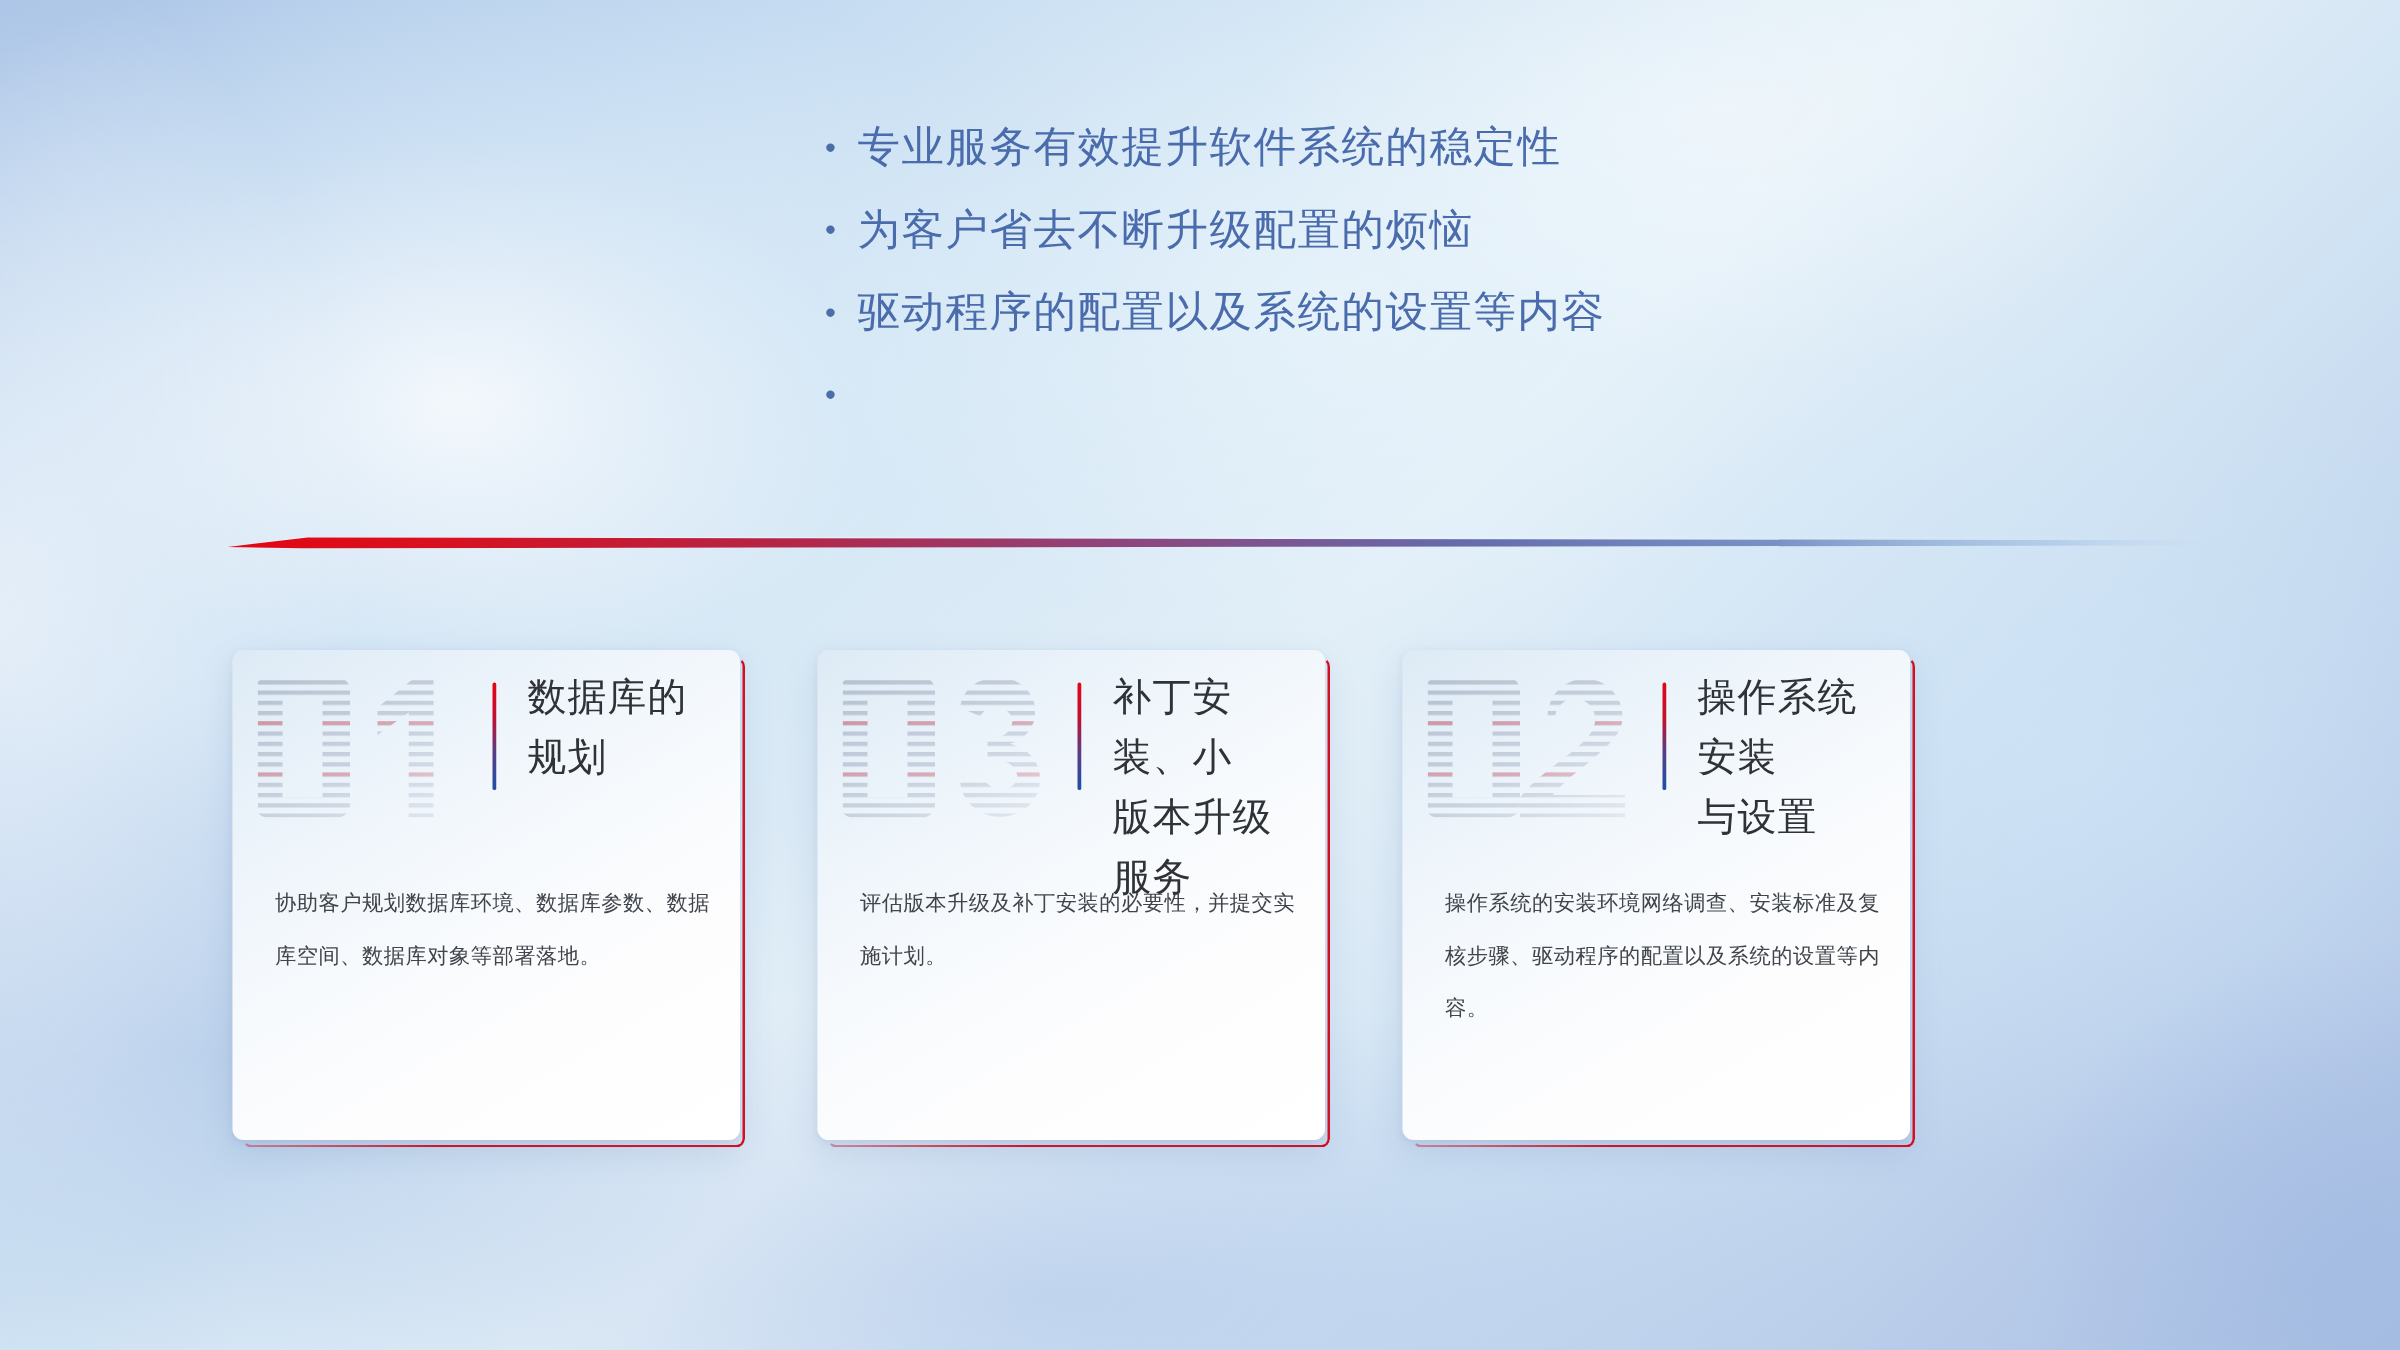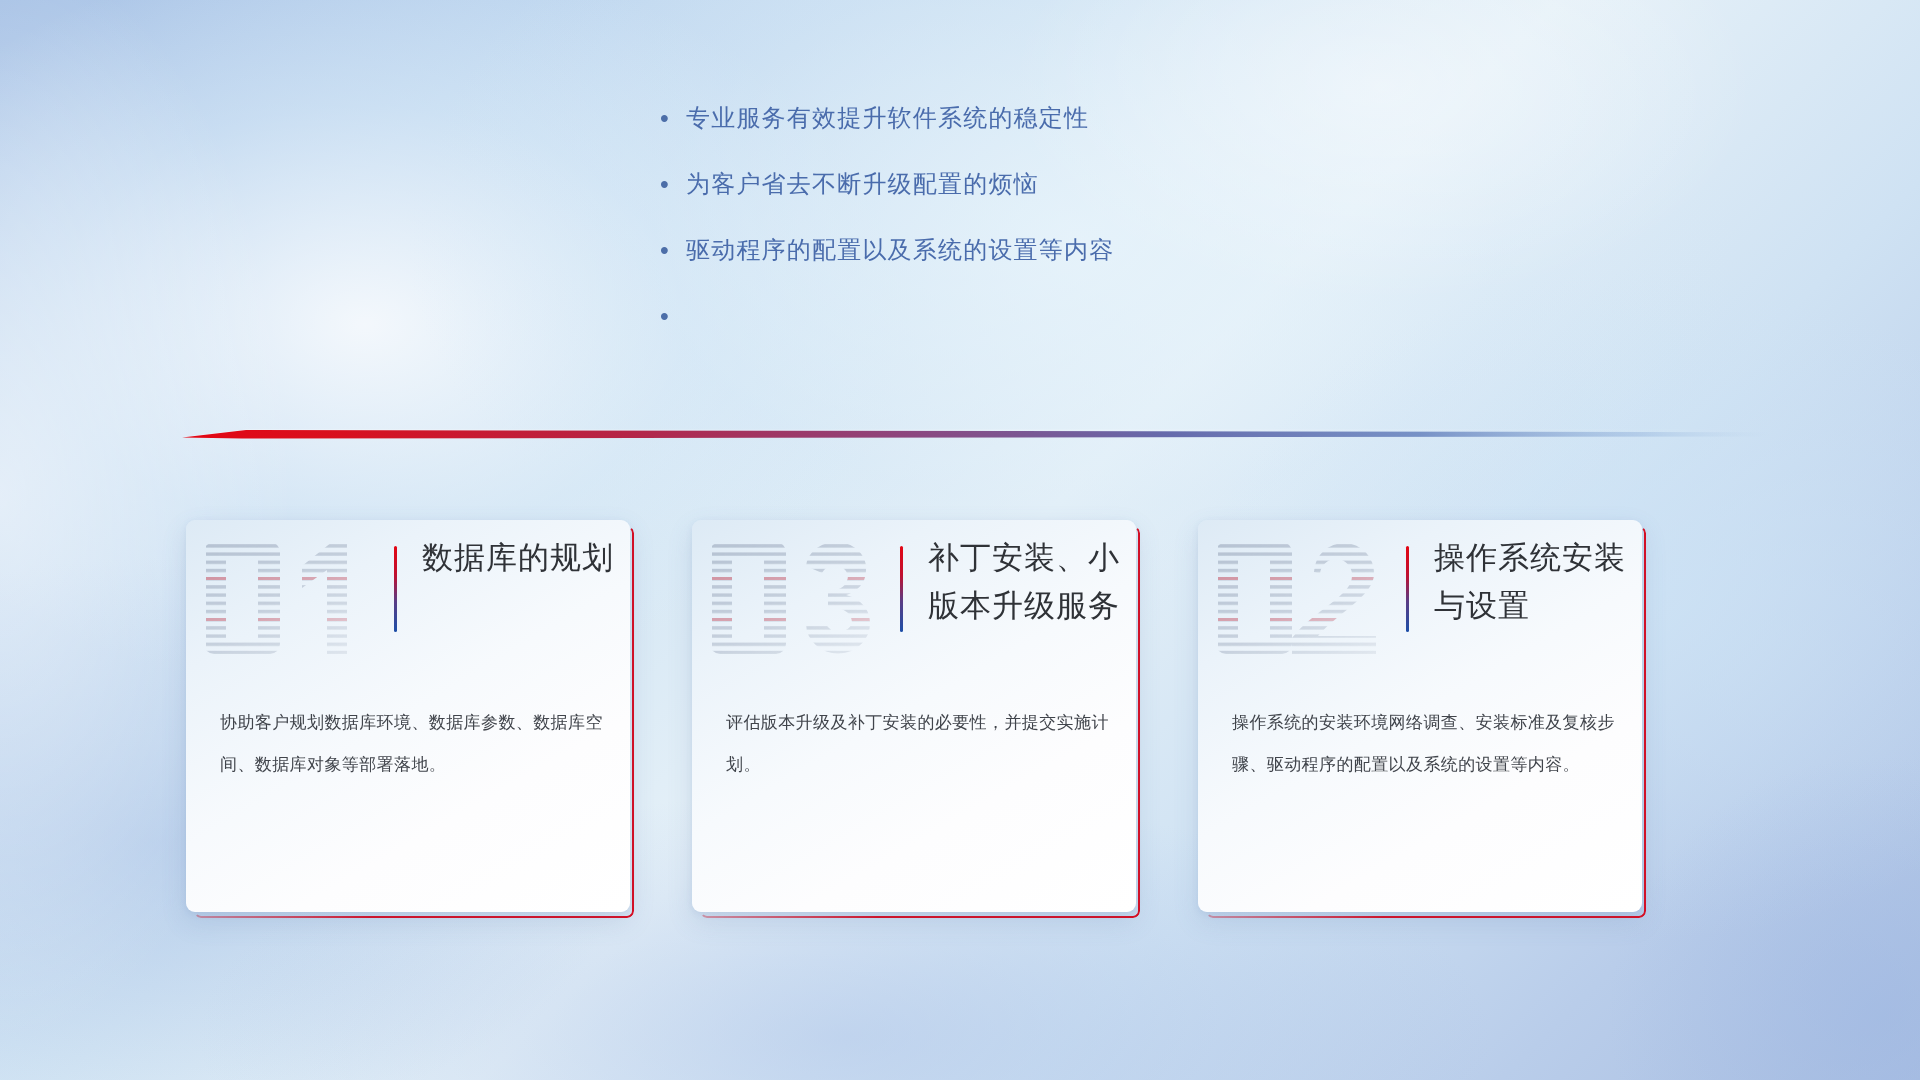--- a/index.html
+++ b/index.html
@@ -45,35 +45,35 @@
     position:absolute; left:660px; top:92px; width:900px;
   }
   .bullet-row {
     display:flex; align-items:center; height:52px; margin-bottom:14px;
   }
   .bullet-dot {
     width:26px; flex:0 0 26px; text-align:left;
     color:#4c6ea8; font-size:25px; line-height:1;
   }
   .bullet-text {
-    font-size:24px; color:#4a6cac; letter-spacing:1.2px;
+    font-size:34px; color:#4a6cac; letter-spacing:1.2px;
     font-weight:400; white-space:nowrap;
   }
 
   
   .divider-wrap { position:absolute; left:182px; top:424px; width:1588px; height:22px; }
   .divider-wrap svg { display:block; width:100%; height:100%; }
 
   
   .cards {
     position:absolute; left:186px; top:520px;
     display:flex; gap:62px;
   }
   .card {
-    position:relative; width:444px; height:392px;
+    position:relative; width:406px; height:392px;
   }
   .card-accent {
     position:absolute; left:8px; top:6px; right:-4px; bottom:-6px;
     border-radius:7px;
     border-right:2.5px solid #dc0a1e;
     border-bottom:2.5px solid #dc0a1e;
     border-top:2.5px solid transparent;
     border-left:2.5px solid transparent;
     -webkit-mask-image:linear-gradient(112deg, rgba(0,0,0,0) 6%, rgba(0,0,0,.30) 24%, rgba(0,0,0,1) 56%);
     mask-image:linear-gradient(112deg, rgba(0,0,0,0) 6%, rgba(0,0,0,.30) 24%, rgba(0,0,0,1) 56%);

